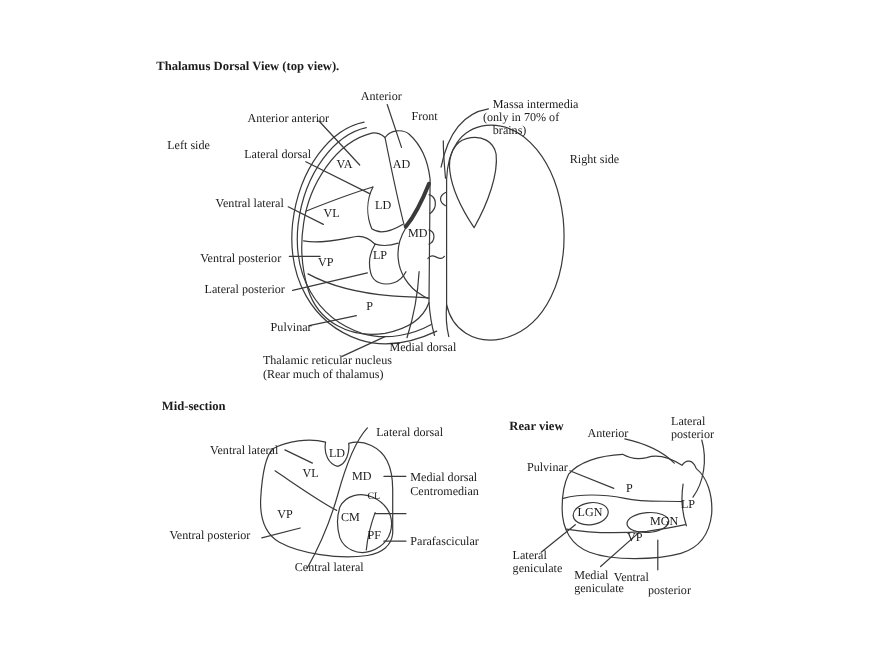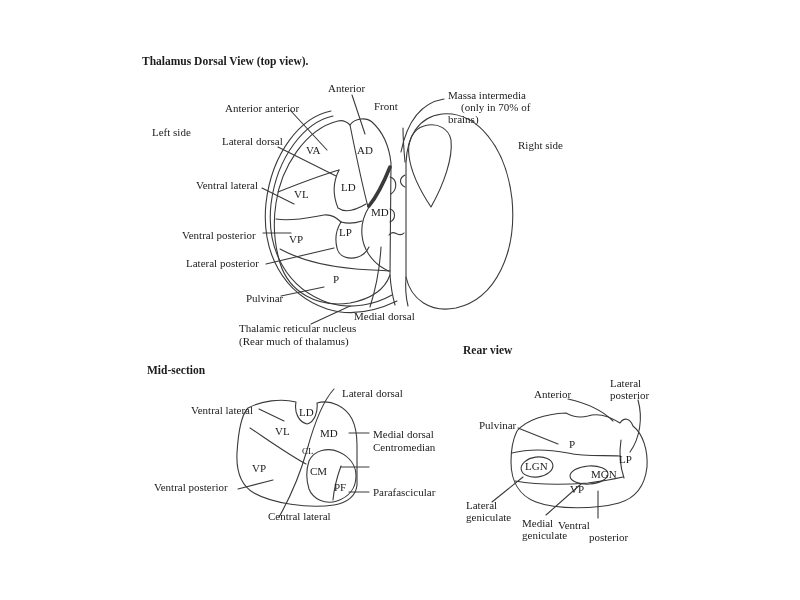--- a/index.html
+++ b/index.html
@@ -4,21 +4,21 @@
 <style>
   html,body{margin:0;padding:0;background:#fff;}
   #canvas{position:relative;width:800px;height:600px;background:var(--bg,#fff);overflow:hidden;
           font-family:Liberation Serif, serif;color:var(--txt,#1c1c1c);}
   #art{position:absolute;left:0;top:0;}
   #art path, #art ellipse{stroke:var(--line,#3a3a3a);fill:none;stroke-width:1.1;stroke-linecap:round;stroke-linejoin:round;}
   #art path.thick{stroke-width:3.6;}
   .label{position:absolute;font-size:11px;line-height:12px;white-space:nowrap;}
   .title{font-weight:bold;font-size:11.5px;}
   .region{position:absolute;font-size:11px;line-height:11px;white-space:nowrap;}
-  .small{font-size:9px;}
+  .small{font-size:9px;margin-left:32px;}
 </style>
 </head>
 <body>
 
 <div id="canvas">
 
   <svg id="art" width="800" height="600" viewBox="0 0 800 600">
 
     <g>
       <path d="M 331,111 C 301,117 272,152 266,203 C 261,252 283,294 327,309 C 352,317 378,310 397,301"></path>
@@ -81,21 +81,21 @@
       <path d="M 581,484 L 546,515"></path>
       <path d="M 598,491 L 598,518"></path>
     </g>
   </svg>
 
   <div class="label title" style="left:142px;top:55px">Thalamus Dorsal View (top view).</div>
   <div class="label" style="left:328px;top:82px">Anterior</div>
   <div class="label" style="left:374px;top:100px">Front</div>
   <div class="label" style="left:225px;top:102px">Anterior anterior</div>
   <div class="label" style="left:448px;top:89px">Massa intermedia</div>
-  <div class="label" style="left:461px;top:101px">(only in 70% of</div>
+  <div class="label" style="left:439px;top:101px">(only in 70% of</div>
   <div class="label" style="left:448px;top:113px">brains)</div>
   <div class="label" style="left:152px;top:126px">Left side</div>
   <div class="label" style="left:518px;top:139px">Right side</div>
   <div class="label" style="left:222px;top:135px">Lateral dorsal</div>
   <div class="label" style="left:196px;top:179px">Ventral lateral</div>
   <div class="label" style="left:182px;top:229px">Ventral posterior</div>
   <div class="label" style="left:186px;top:257px">Lateral posterior</div>
   <div class="label" style="left:246px;top:292px">Pulvinar</div>
   <div class="label" style="left:354px;top:310px">Medial dorsal</div>
   <div class="label" style="left:239px;top:322px">Thalamic reticular nucleus</div>
@@ -118,21 +118,21 @@
   <div class="label" style="left:154px;top:481px">Ventral posterior</div>
   <div class="label" style="left:268px;top:510px">Central lateral</div>
   <div class="region" style="left:299px;top:407px">LD</div>
   <div class="region" style="left:275px;top:426px">VL</div>
   <div class="region" style="left:320px;top:428px">MD</div>
   <div class="region small" style="left:302px;top:446px">CL</div>
   <div class="region" style="left:310px;top:466px">CM</div>
   <div class="region" style="left:334px;top:482px">PF</div>
   <div class="region" style="left:252px;top:463px">VP</div>
 
-  <div class="label title" style="left:463px;top:344px">Rear view</div>
+  <div class="label title" style="left:463px;top:382px">Rear view</div>
   <div class="label" style="left:534px;top:388px">Anterior</div>
   <div class="label" style="left:610px;top:377px">Lateral</div>
   <div class="label" style="left:610px;top:389px">posterior</div>
   <div class="label" style="left:479px;top:419px">Pulvinar</div>
   <div class="label" style="left:466px;top:499px">Lateral</div>
   <div class="label" style="left:466px;top:511px">geniculate</div>
   <div class="label" style="left:522px;top:517px">Medial</div>
   <div class="label" style="left:522px;top:529px">geniculate</div>
   <div class="label" style="left:558px;top:519px">Ventral</div>
   <div class="label" style="left:589px;top:531px">posterior</div>

